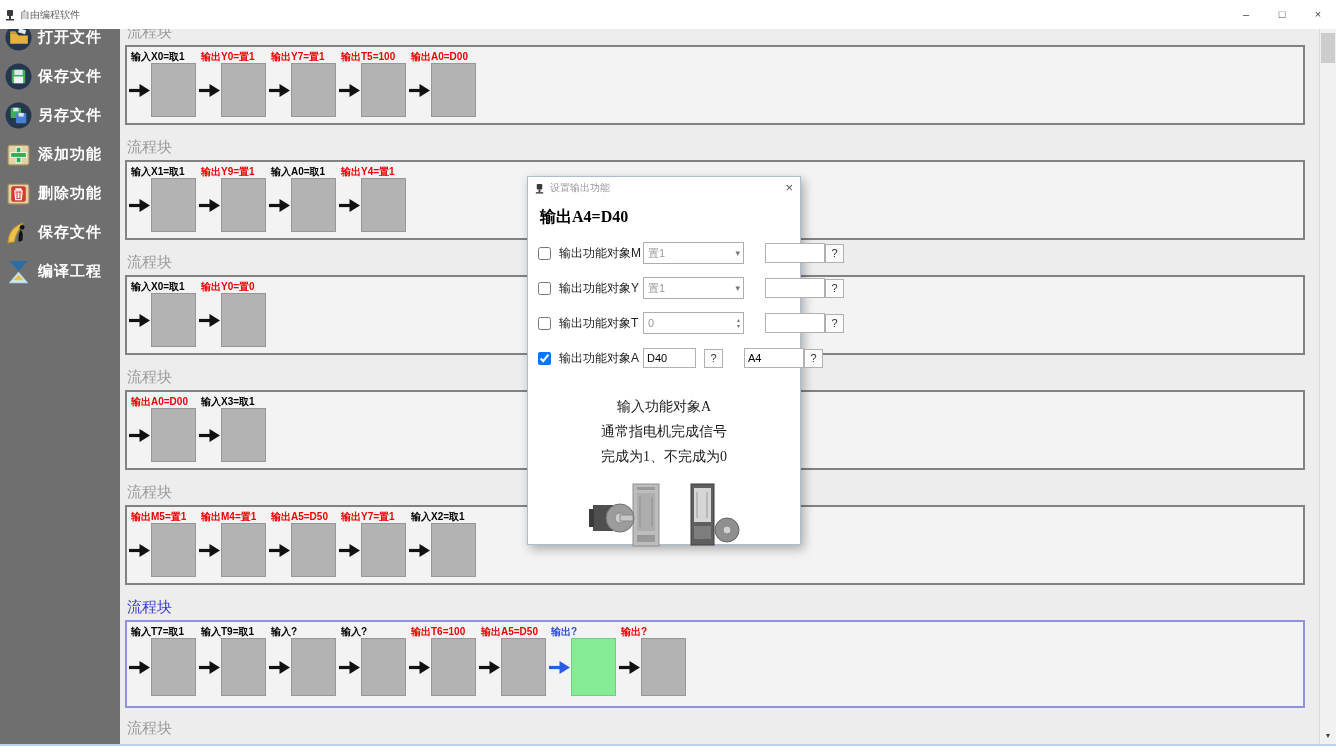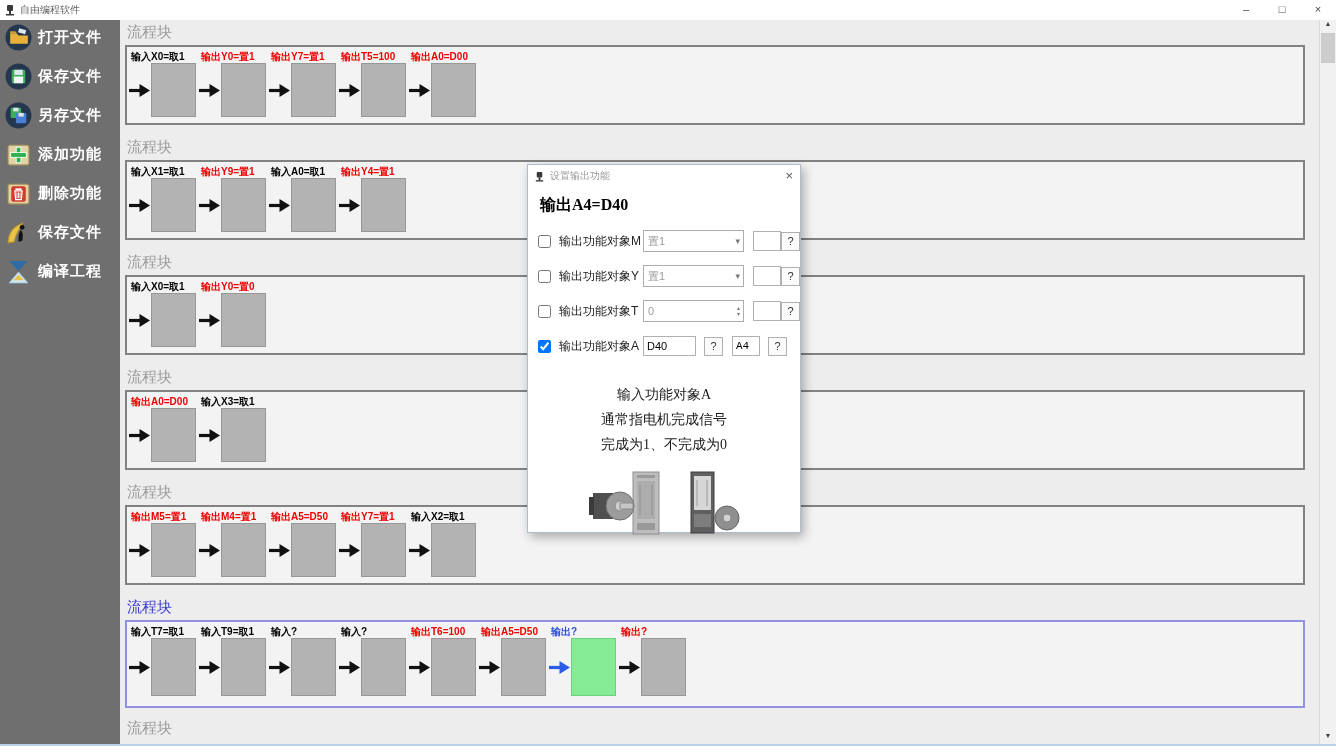--- a/index.html
+++ b/index.html
@@ -1,21 +1,21 @@
 <!DOCTYPE html>
 <html><head>
 <meta charset="utf-8">
 <style>
   * { margin:0; padding:0; box-sizing:border-box; }
   html,body { width:1336px; height:755px; overflow:hidden; background:#f0f0f0;
               font-family:"Liberation Sans","DejaVu Sans",sans-serif; }
   .window { position:relative; width:1336px; height:755px; background:#ececec; }
 
   
-  .titlebar { position:absolute; left:0; top:0; right:0; height:20px; background:#ffffff;
+  .titlebar { position:absolute; left:0; top:0; right:0; height:29px; background:#ffffff;
               display:flex; align-items:center; padding-left:4px; z-index:30;justify-content:space-between; }
   .app-icon { width:12px; height:12px; display:inline-flex; margin-right:4px; }
   .app-title { font-size:10px; color:#666; }
   .win-controls { margin-left:auto; display:flex; height:16px; }
   .win-btn { width:36px; text-align:center; font-size:11px; color:#444; line-height:15px; cursor:default; }
 
   
   .sidebar { position:absolute; left:0; top:16px; bottom:11px; width:120px; background:#6f6f6f;
              padding-top:2px; z-index:5; }
   .sb-item { height:39px; display:flex; align-items:center; padding-left:5px; cursor:default; }
@@ -49,40 +49,40 @@
               color:#404040; line-height:16px; background:#f1f1f1; cursor:default; }
   .sb-up { top:0; }
   .sb-down { bottom:0; }
   .sb-thumb { position:absolute; left:1px; top:17px; width:14px; height:30px; background:#cdcdcd; }
 
   
   .bottom-strip { position:absolute; left:0; right:0; bottom:0; height:11px; background:#ffffff;
                   border-top:2px solid #b9d1e9; z-index:20; }
 
   
-  .dialog { position:absolute; left:527px; top:164px; width:274px; height:369px; background:#ffffff;
+  .dialog { position:absolute; left:527px; top:176px; width:274px; height:369px; background:#ffffff;
             border:1px solid #b0bcc9; box-shadow:3px 4px 10px rgba(0,0,0,.30); z-index:40; }
   .dlg-titlebar { height:22px; display:flex; align-items:center; padding:0 7px 0 6px; }
   .dlg-icon { width:11px; height:11px; display:inline-flex; margin-right:5px; }
   .dlg-title { font-size:10px; color:#9a9a9a; }
   .dlg-close { margin-left:auto; font-size:13px; color:#555; cursor:default; line-height:14px; }
   .dlg-heading { font-family:"Liberation Serif","DejaVu Serif",serif; font-weight:bold; font-size:16px;
                  color:#000; margin:8px 12px 13px; }
   .dlg-row { display:flex; align-items:center; height:24px; margin:11px 10px; }
   .dlg-cb { width:13px; height:13px; margin-right:8px; flex:none; }
   .dlg-label { font-size:12px; color:#222; width:84px; flex:none; white-space:nowrap; }
   .combo { width:101px; height:22px; border:1px solid #abadb3; display:flex; align-items:center;
            padding:0 3px 0 4px; background:#fff; flex:none; }
   .combo-val { font-size:11px; color:#9b9b9b; flex:1; }
   .combo-arrow { font-size:9px; color:#777; }
   .spin-arrows { font-size:6px; color:#777; line-height:6px; text-align:center; }
   .txt { height:20px; border:1px solid #b0b0b0; font-size:11px; padding:0 3px;
          font-family:"Liberation Sans","DejaVu Sans",sans-serif; }
   .main-txt { width:53px; margin-right:8px; color:#000; flex:none; }
-  .fld2 { width:28px; margin-left:9px; flex:none;font-family:Liberation Mono, monospace; }
+  .fld2 { width:60px; margin-left:21px; flex:none; }
   .helpbtn { width:19px; height:19px; border:1px solid #b0b0b0; background:#fbfbfb; font-size:11px;
              color:#333; display:flex; align-items:center; justify-content:center; flex:none; cursor:default; }
   .helpbtn.last { margin-left:auto; margin-right:3px; }
   .dlg-info { margin-top:24px; text-align:center; }
   .info-line { font-family:"Liberation Serif","DejaVu Serif",serif; font-size:14px; color:#1a1a1a;
                line-height:25px; }
   .dlg-images { display:flex; justify-content:center; align-items:flex-end; gap:20px; margin-top:14px; }
 </style>
 </head>
 <body>

